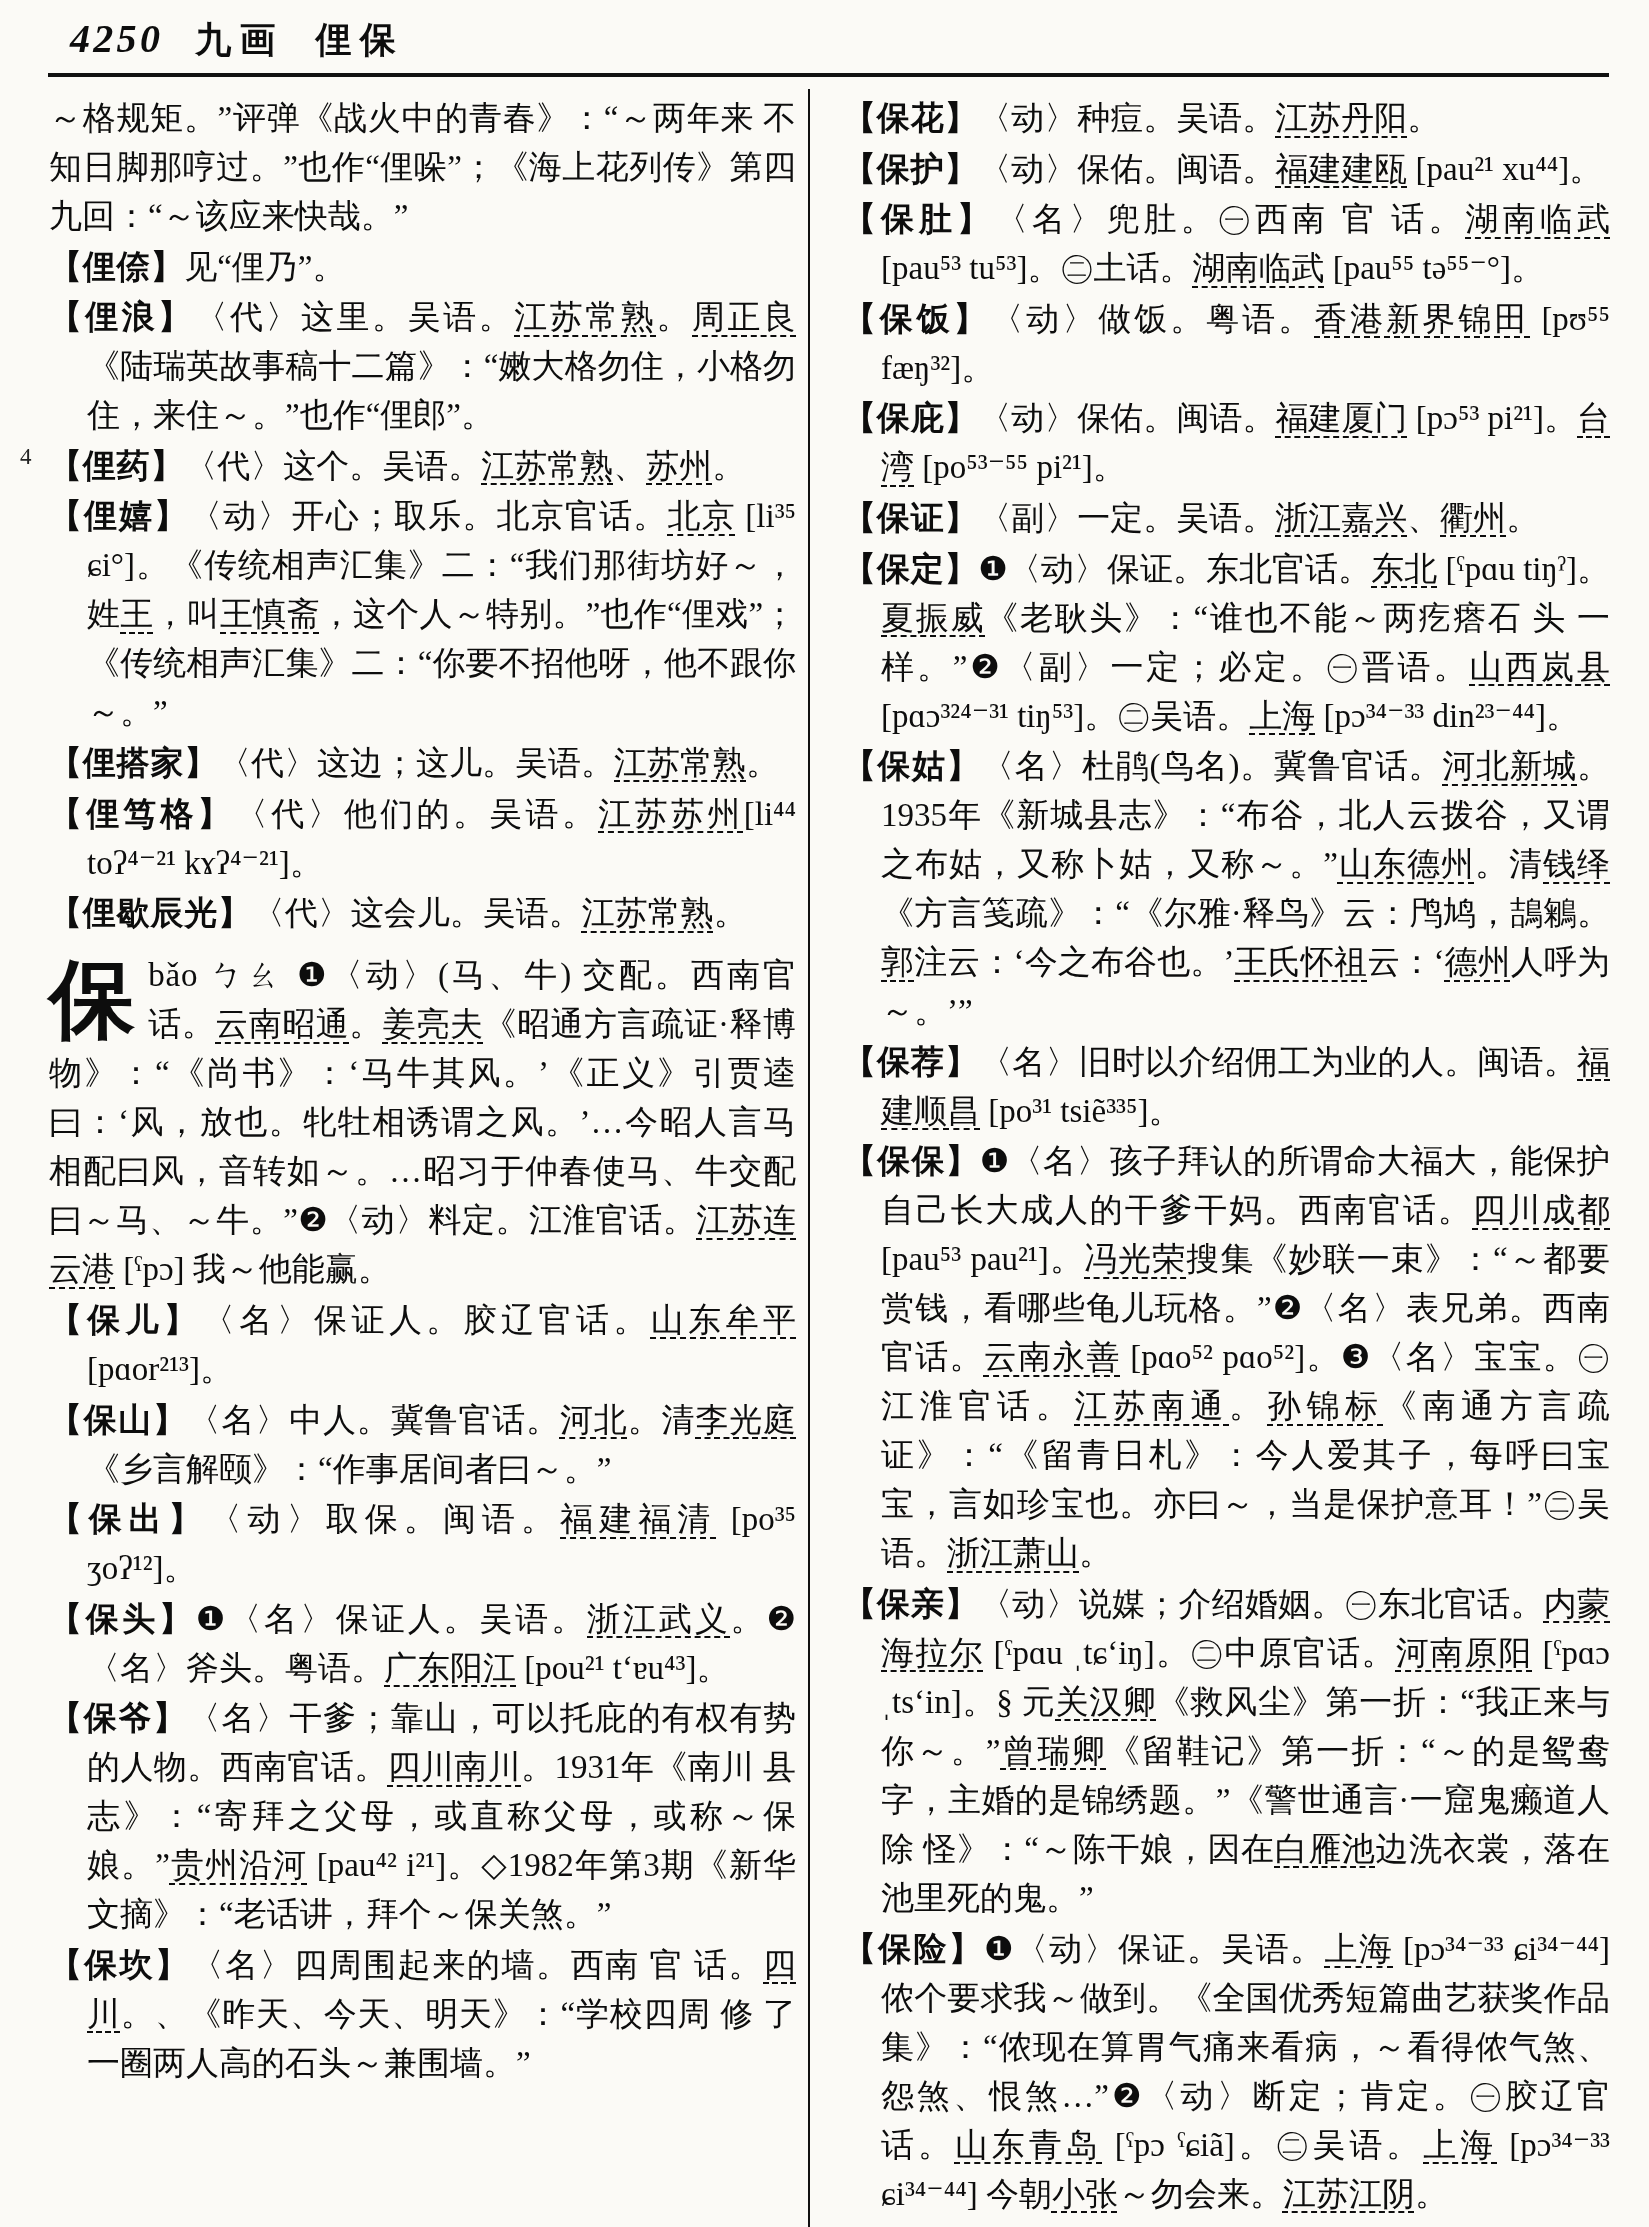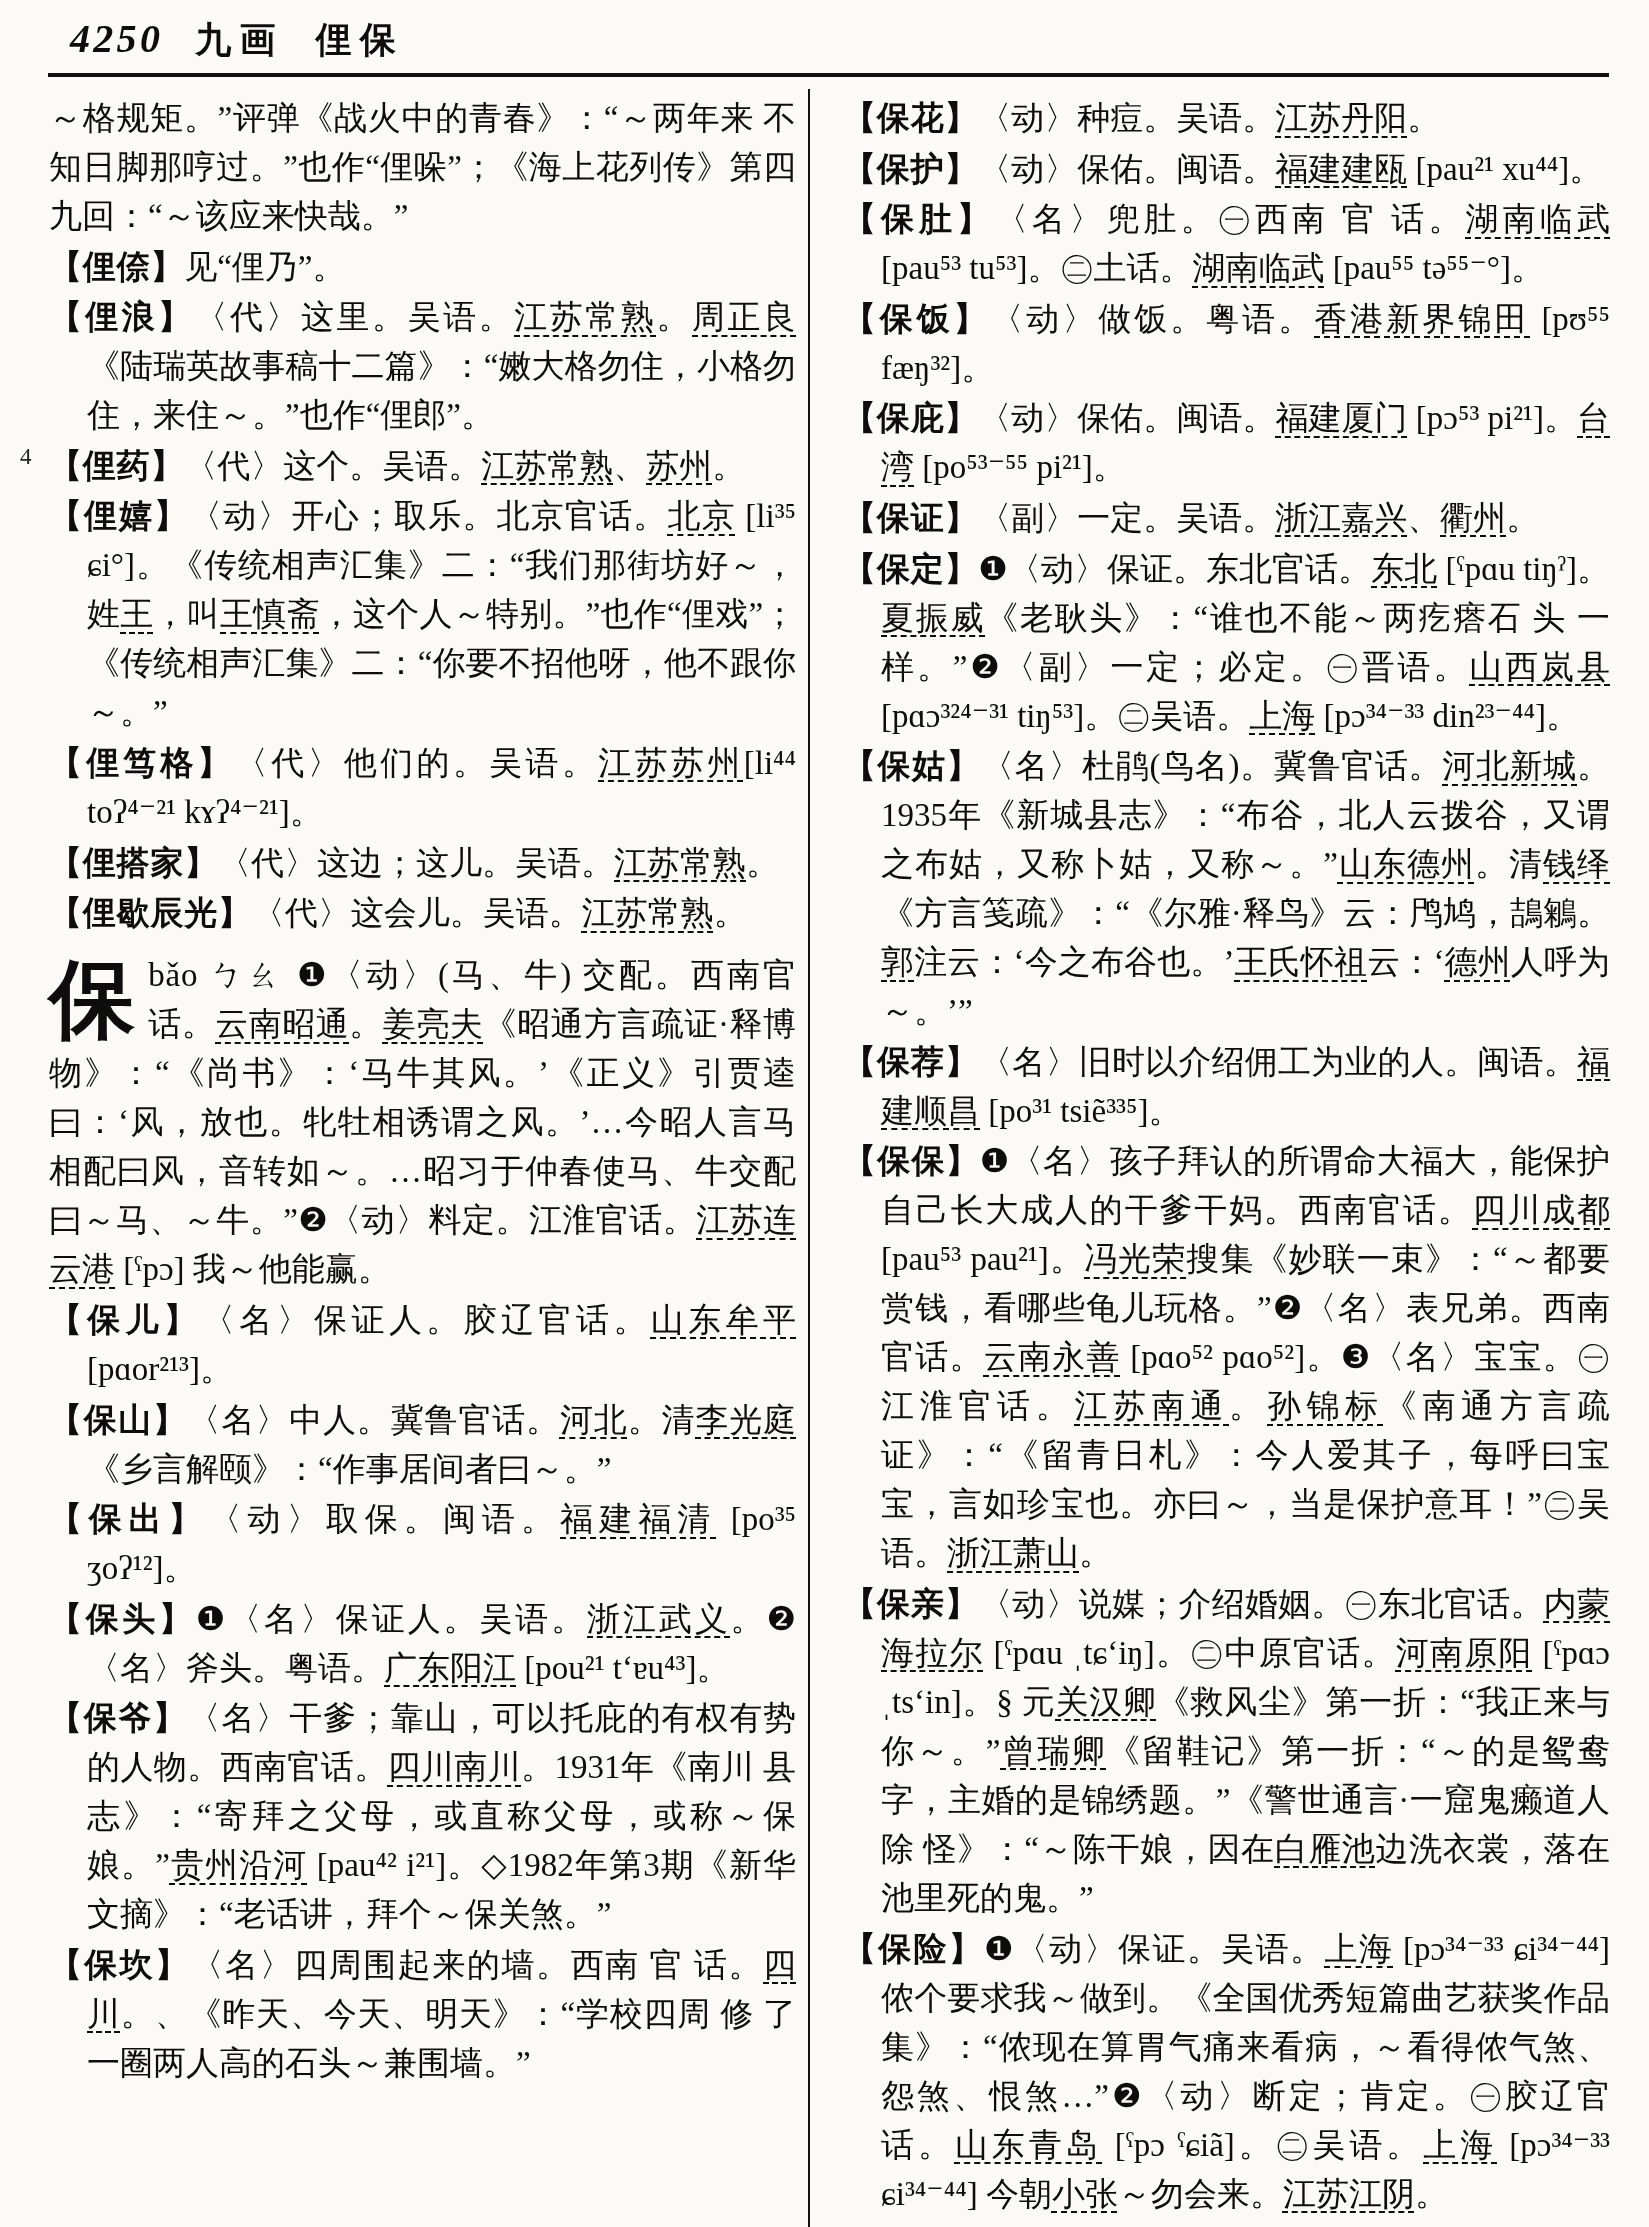--- a/index.html
+++ b/index.html
@@ -75,22 +75,22 @@
 
   <span class="margin-mark">4</span>
 
   <div class="columns">
     <div class="col left" id="left-col">
         <p class="cont">～格规矩。”评弹《战火中的青春》：“～两年来 不知日脚那哼过。”也作“俚哚”；《海上花列传》第四九回：“～该应来快哉。”</p>
         <p class="entry"><b class="head">【俚倷】</b>见“俚乃”。</p>
         <p class="entry"><b class="head">【俚浪】</b>〈代〉这里。吴语。<span class="pname">江苏常熟</span>。<span class="pname">周正良</span>《陆瑞英故事稿十二篇》：“嫩大格勿住，小格勿住，来住～。”也作“俚郎”。</p>
         <p class="entry"><b class="head">【俚药】</b>〈代〉这个。吴语。<span class="pname">江苏常熟</span>、<span class="pname">苏州</span>。</p>
         <p class="entry"><b class="head">【俚嬉】</b>〈动〉开心；取乐。北京官话。<span class="pname">北京</span> [li³⁵ ɕi°]。《传统相声汇集》二：“我们那街坊好～，姓<span class="pname">王</span>，叫<span class="pname">王慎斋</span>，这个人～特别。”也作“俚戏”；《传统相声汇集》二：“你要不招他呀，他不跟你～。”</p>
+        <p class="entry"><b class="head">【俚搭家】</b>〈代〉这边；这儿。吴语。<span class="pname">江苏常熟</span>。</p>
         <p class="entry"><b class="head">【俚笃格】</b>〈代〉他们的。吴语。<span class="pname">江苏苏州</span>[li⁴⁴ toʔ⁴⁻²¹ kɤʔ⁴⁻²¹]。</p>
-        <p class="entry"><b class="head">【俚搭家】</b>〈代〉这边；这儿。吴语。<span class="pname">江苏常熟</span>。</p>
         <p class="entry"><b class="head">【俚歇辰光】</b>〈代〉这会儿。吴语。<span class="pname">江苏常熟</span>。</p>
         <p class="bigp"><span class="bigchar">保</span><span class="pron">bǎo ㄅㄠ </span>❶〈动〉(马、牛) 交配。西南官话。<span class="pname">云南昭通</span>。<span class="pname">姜亮夫</span>《昭通方言疏证·释博物》：“《尚书》：‘马牛其风。’《正义》引贾逵曰：‘风，放也。牝牡相诱谓之风。’…今昭人言马相配曰风，音转如～。…昭习于仲春使马、牛交配曰～马、～牛。”❷〈动〉料定。江淮官话。<span class="pname">江苏连云港</span> [ˤpɔ] 我～他能赢。</p>
         <p class="entry"><b class="head">【保儿】</b>〈名〉保证人。胶辽官话。<span class="pname">山东牟平</span>[pɑor²¹³]。</p>
         <p class="entry"><b class="head">【保山】</b>〈名〉中人。冀鲁官话。<span class="pname">河北</span>。清<span class="pname">李光庭</span>《乡言解颐》：“作事居间者曰～。”</p>
         <p class="entry"><b class="head">【保出】</b>〈动〉取保。闽语。<span class="pname">福建福清</span> [po³⁵ ʒoʔ¹²]。</p>
         <p class="entry"><b class="head">【保头】</b>❶〈名〉保证人。吴语。<span class="pname">浙江武义</span>。❷〈名〉斧头。粤语。<span class="pname">广东阳江</span> [pou²¹ t‘ɐu⁴³]。</p>
         <p class="entry"><b class="head">【保爷】</b>〈名〉干爹；靠山，可以托庇的有权有势的人物。西南官话。<span class="pname">四川南川</span>。1931年《南川 县 志》：“寄拜之父母，或直称父母，或称～保娘。”<span class="pname">贵州沿河</span> [pau⁴² i²¹]。◇1982年第3期《新华文摘》：“老话讲，拜个～保关煞。”</p>
         <p class="entry"><b class="head">【保坎】</b>〈名〉四周围起来的墙。西南 官 话。<span class="pname">四川</span>。、《昨天、今天、明天》：“学校四周 修 了一圈两人高的石头～兼围墙。”</p>
       </div>
     <div class="divider"></div>

